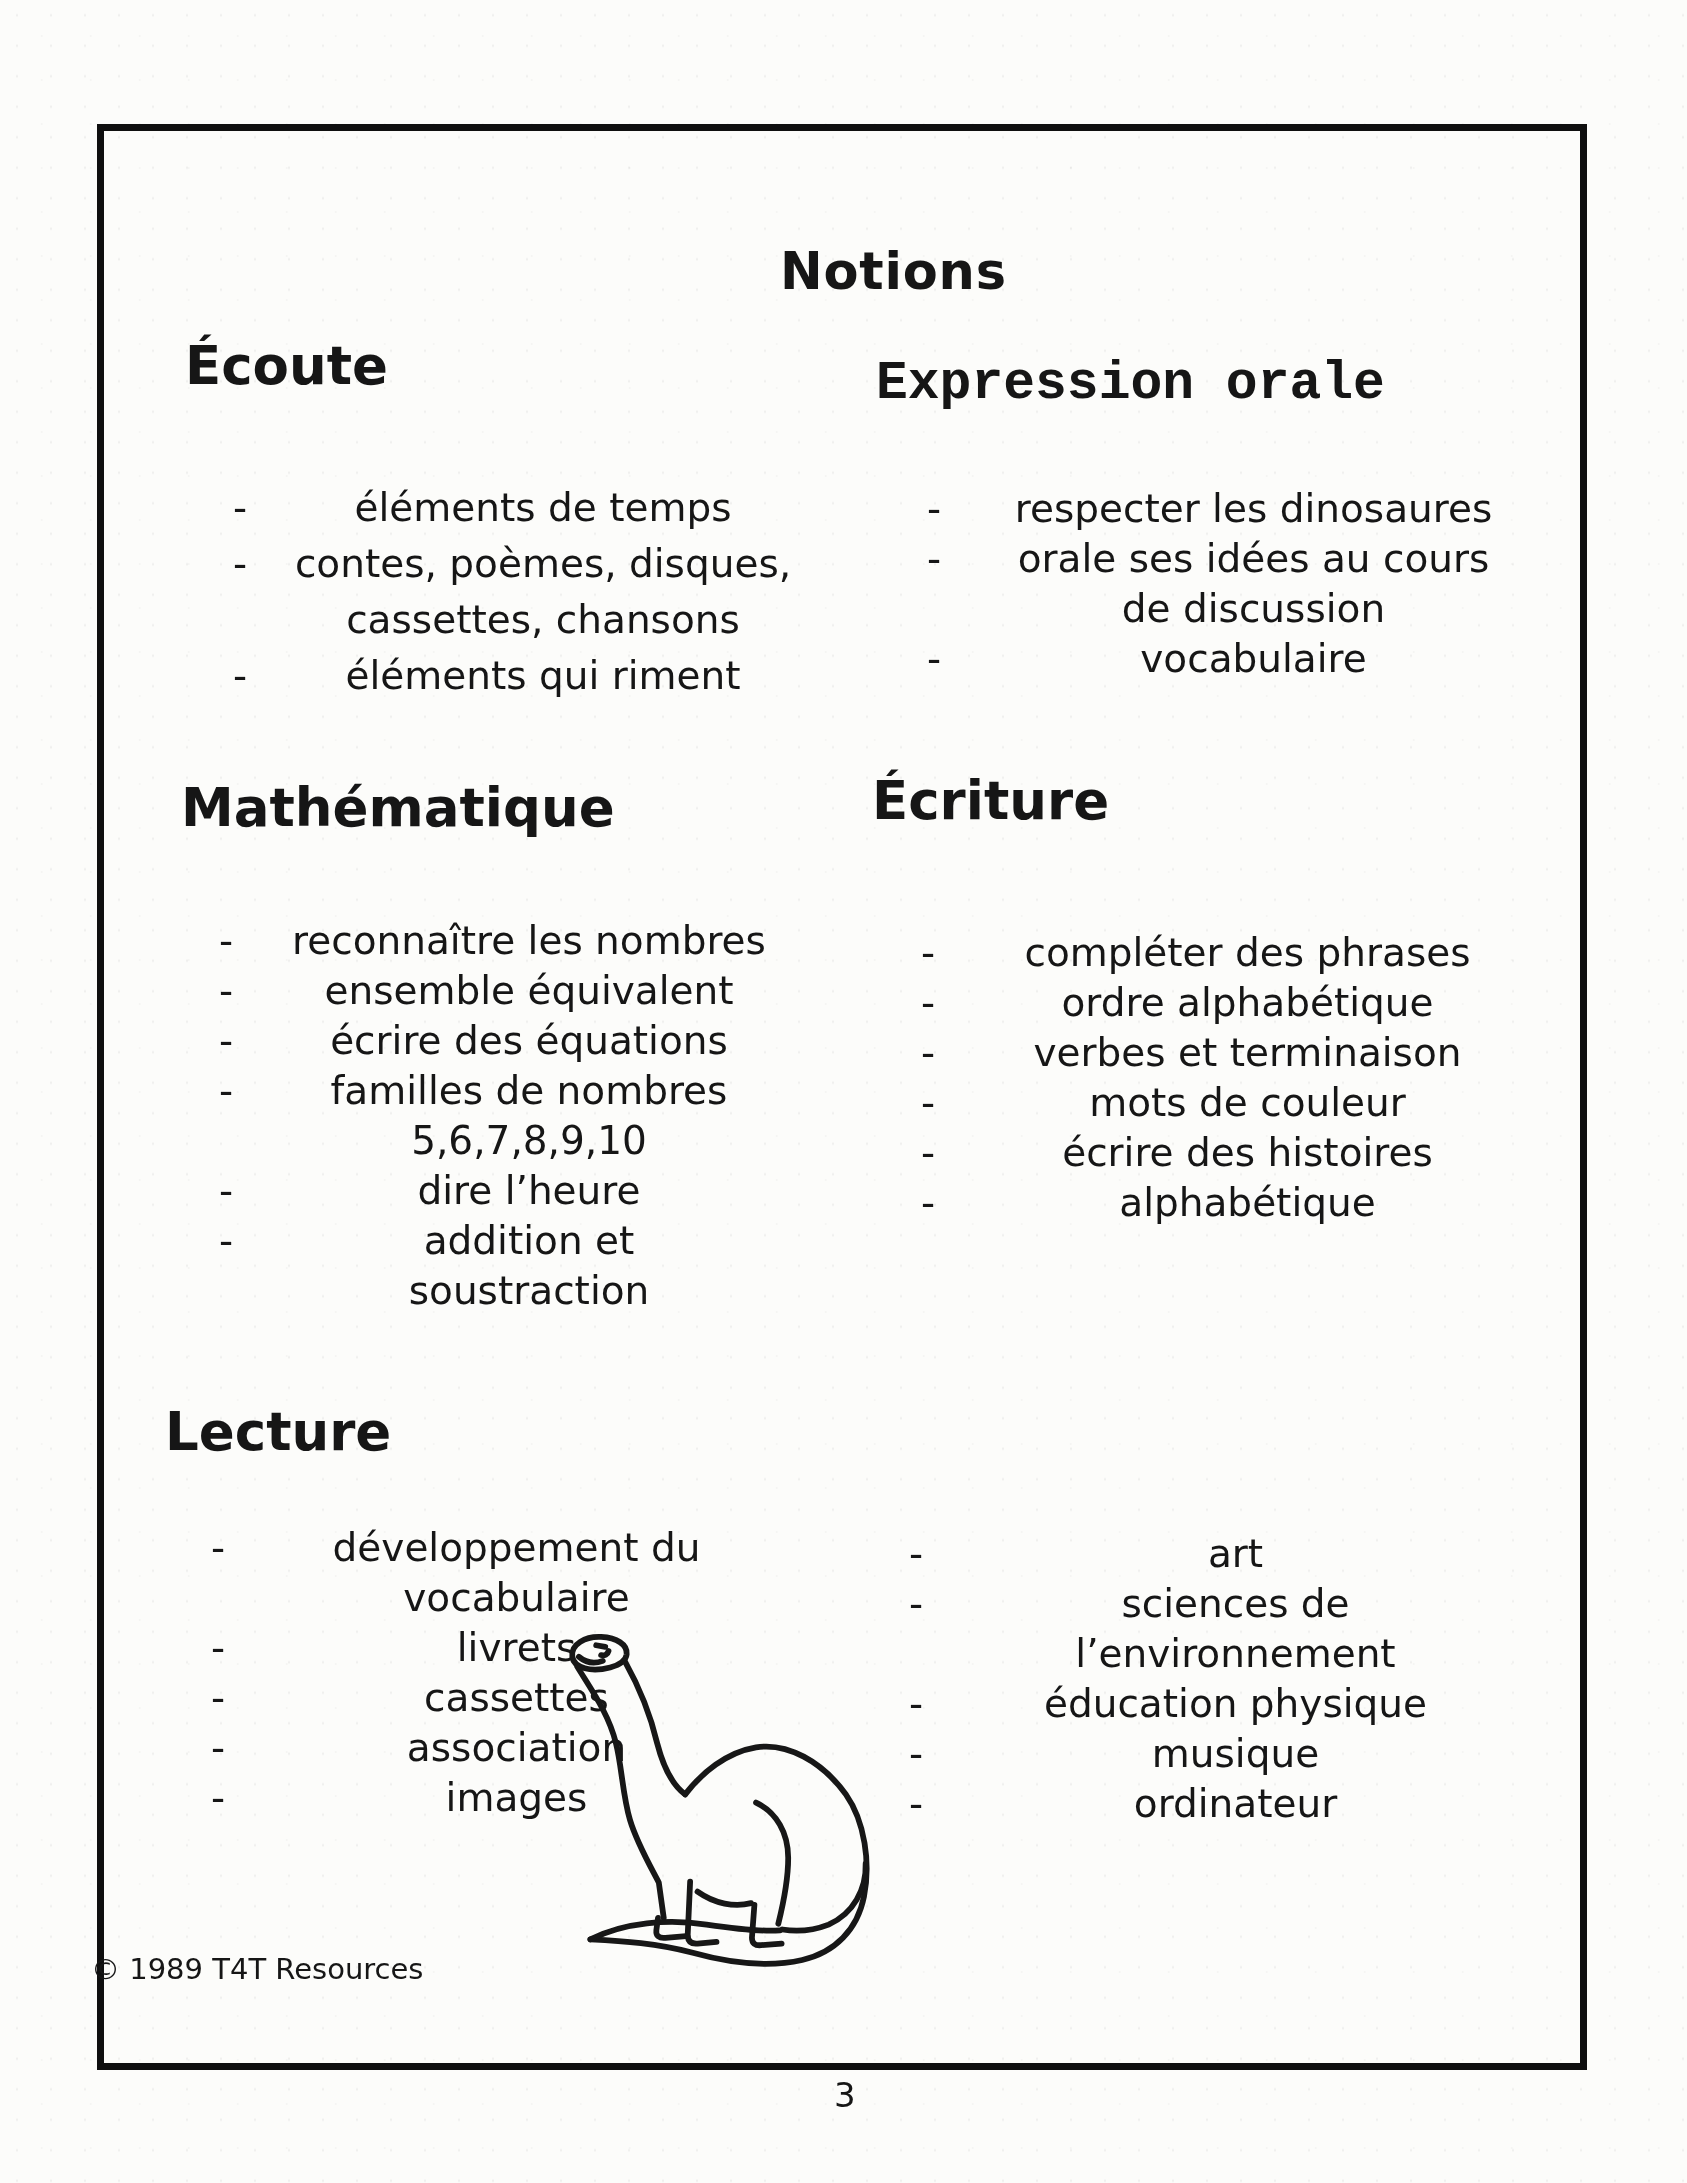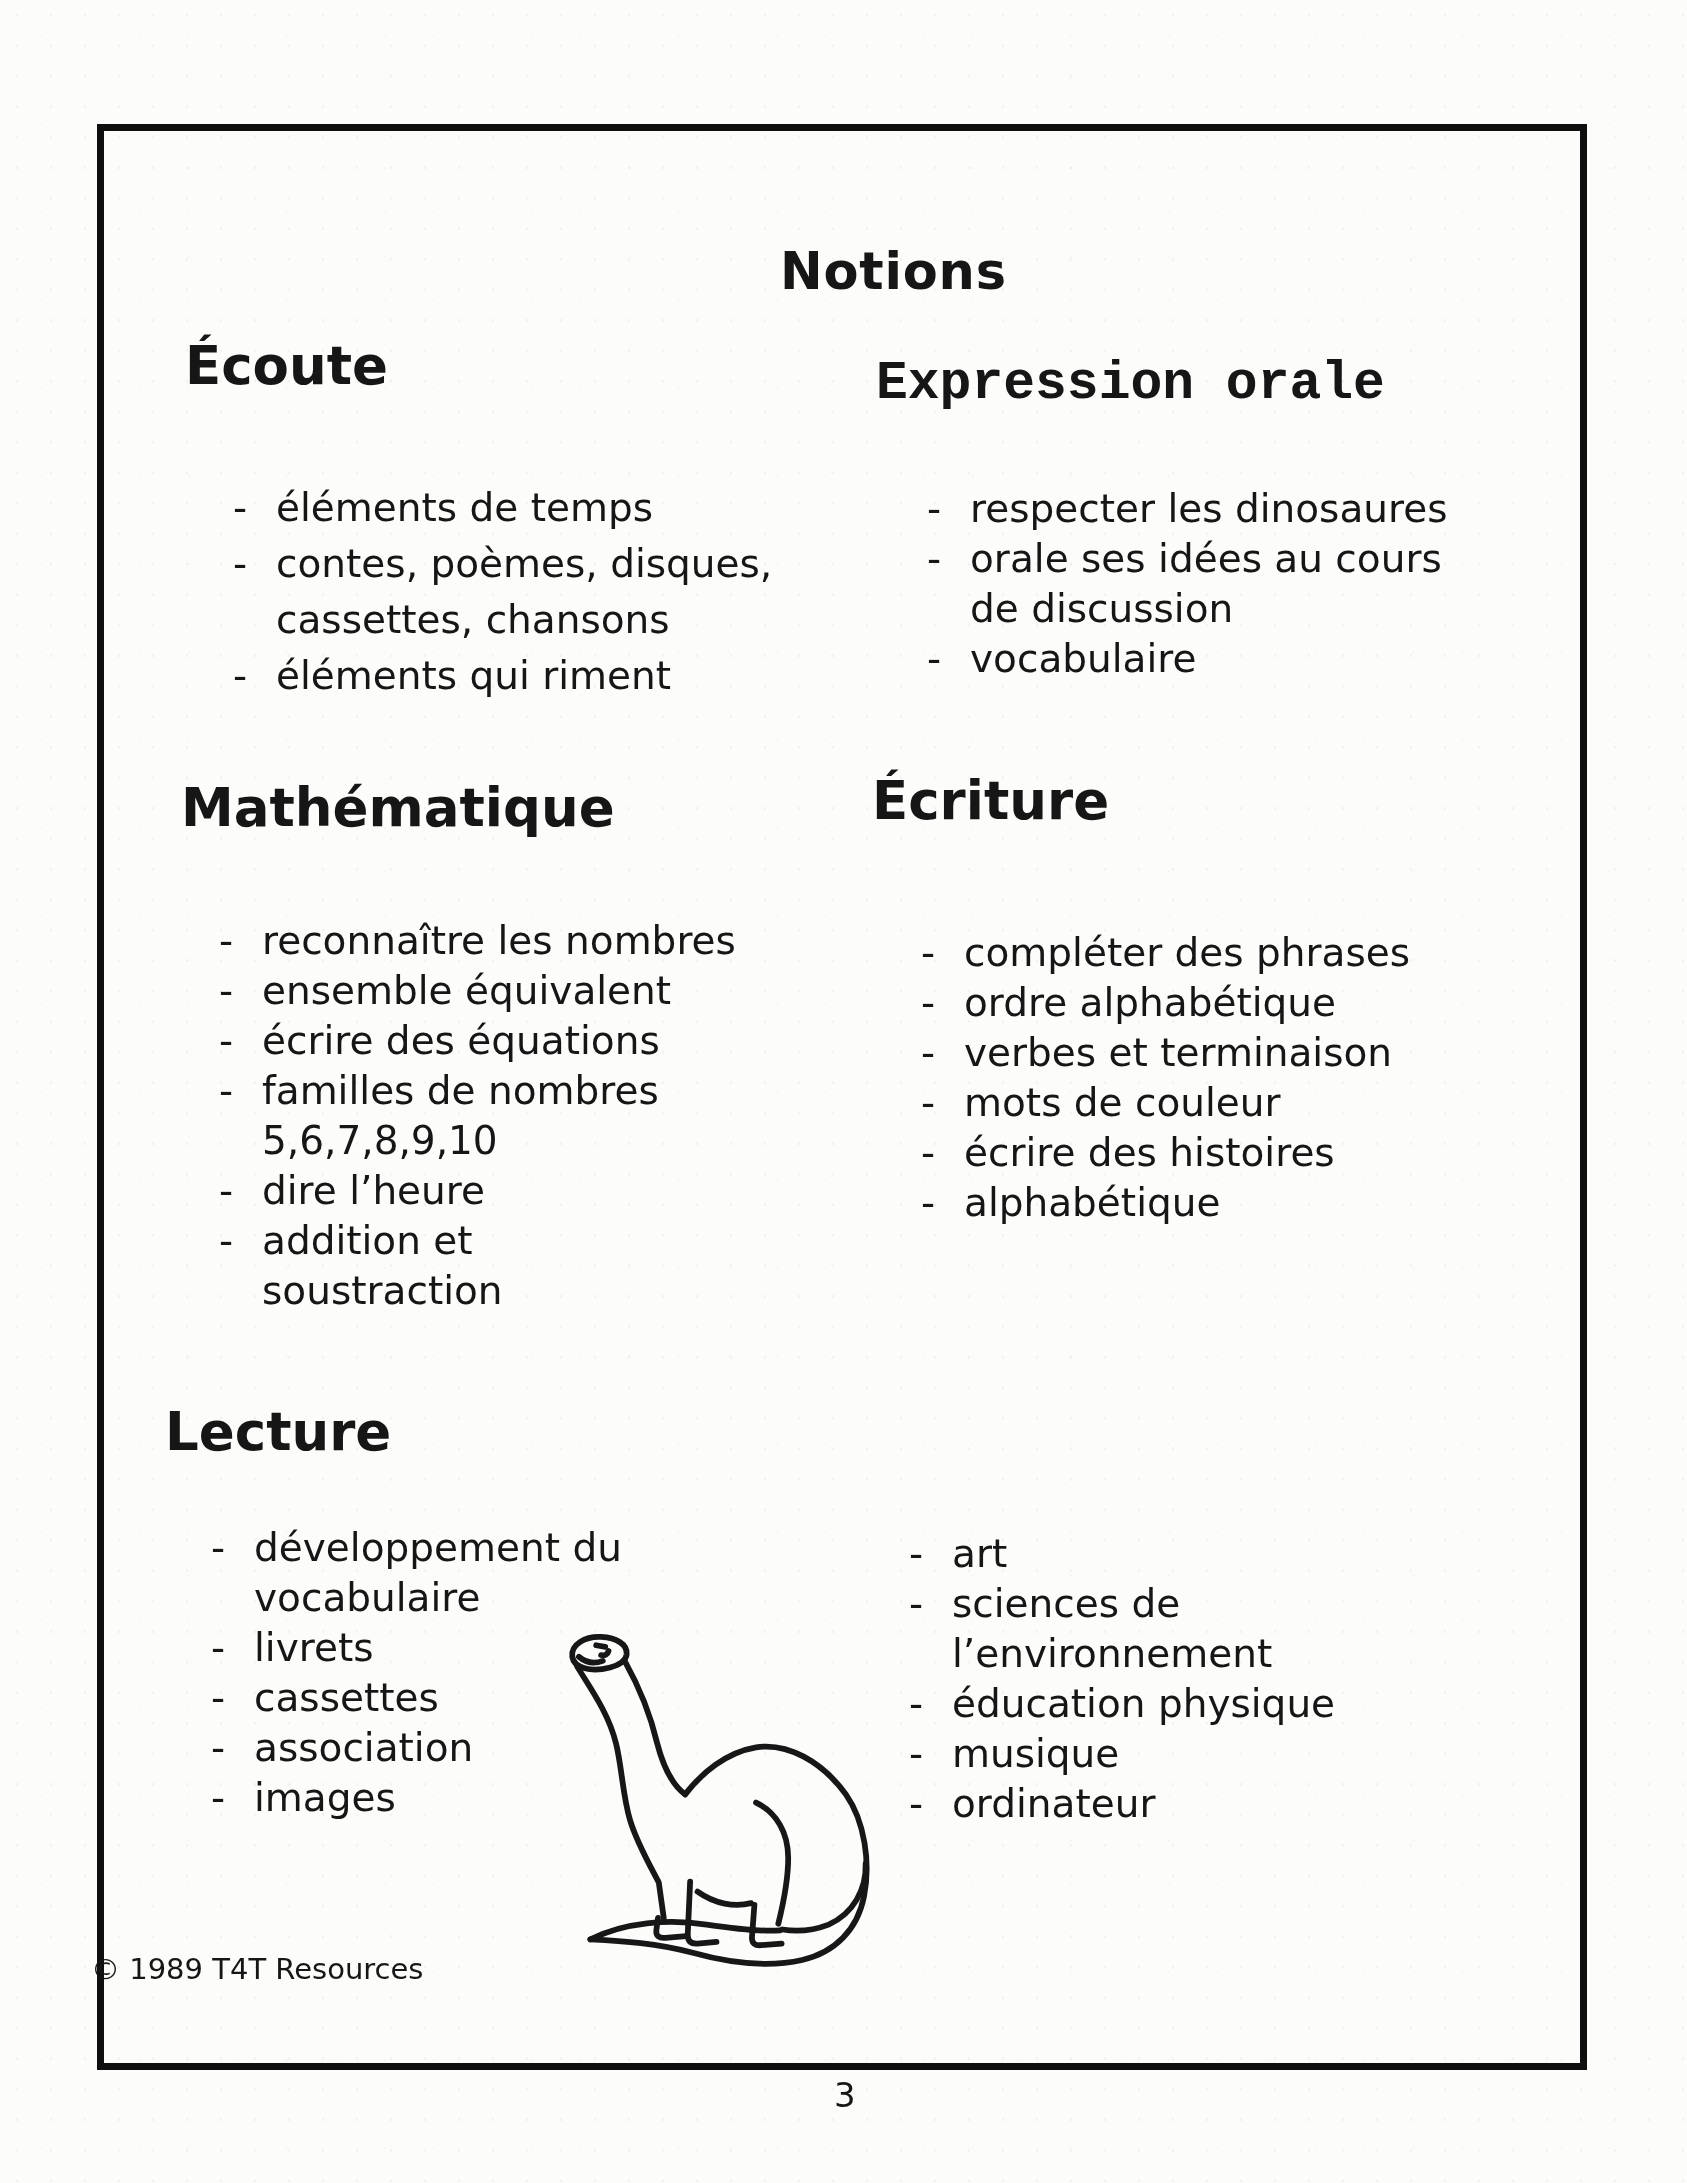--- a/index.html
+++ b/index.html
@@ -35,21 +35,21 @@
   .h-math{left:181px;top:778px;}
   .h-ecriture{left:872px;top:771px;}
   .h-lecture{left:165px;top:1374px;margin-top:28px;}
   .h-integration{left:869px;top:1382px;}
   .list{
     position:absolute;margin:0;padding:0;list-style:none;
     font-size:39px;line-height:50px;
   }
   .list li{display:flex;align-items:flex-start;}
   .list .dash{flex:0 0 20px;margin-right:23px;}
-  .list .item-text{flex:1;white-space:pre-line;}
+  .list .item-text{flex:1;white-space:pre-line;text-align:center;}
   .list-ecoute{left:233px;top:480px;width:577px;line-height:56px;}
   .list-expression{left:927px;top:484px;width:610px;}
   .list-math{left:219px;top:916px;width:577px;}
   .list-ecriture{left:921px;top:928px;width:610px;}
   .list-lecture{left:211px;top:1523px;width:568px;}
   .list-integration{left:909px;top:1529px;width:610px;}
   .dino{position:absolute;left:494px;top:1590px;width:445px;height:445px;}
   .copyright{position:absolute;left:91px;top:1952px;font-size:29px;}
   .pagenum{position:absolute;left:834px;top:2075px;font-size:34px;}
 </style>

